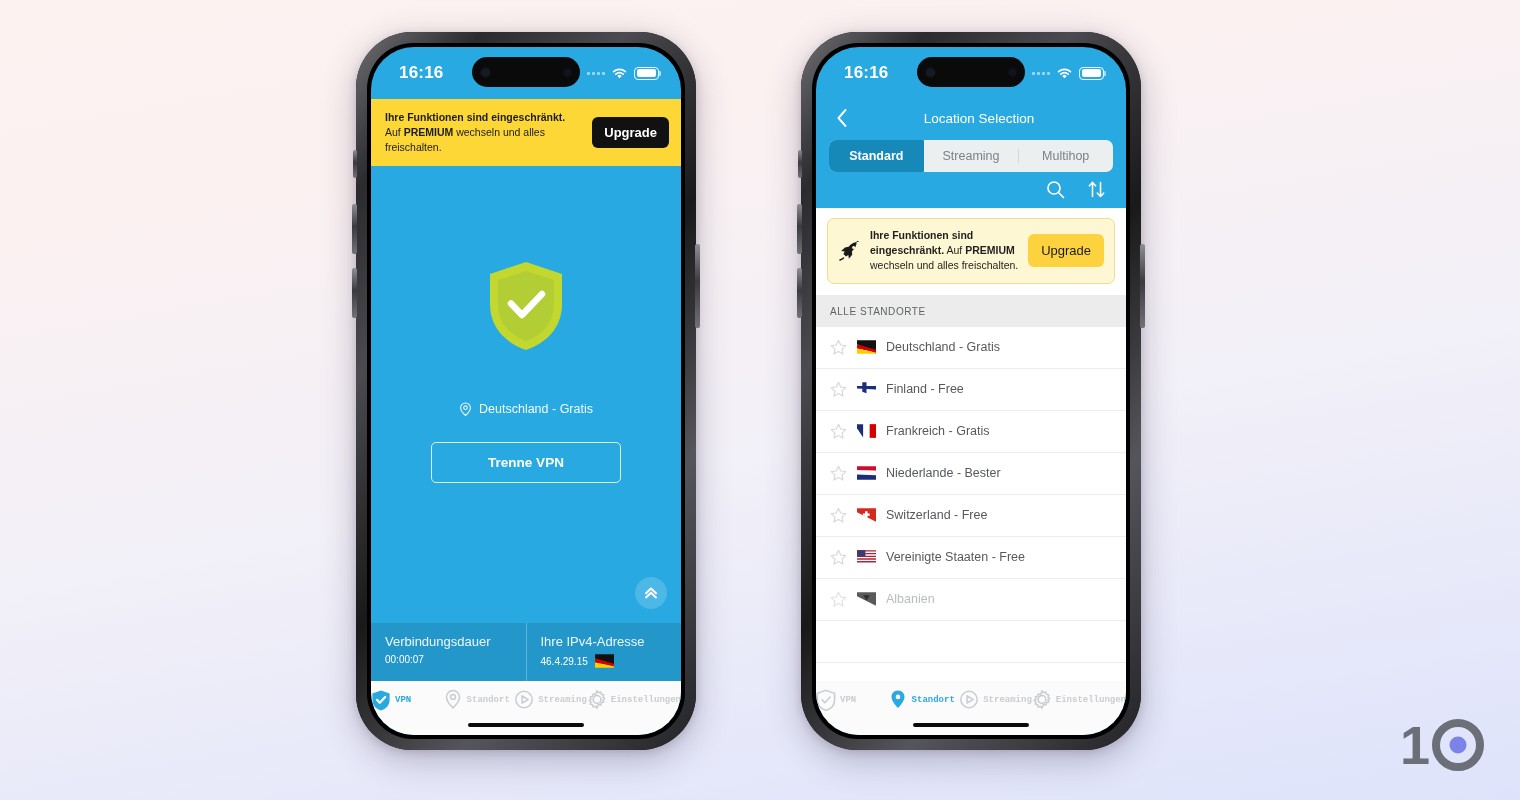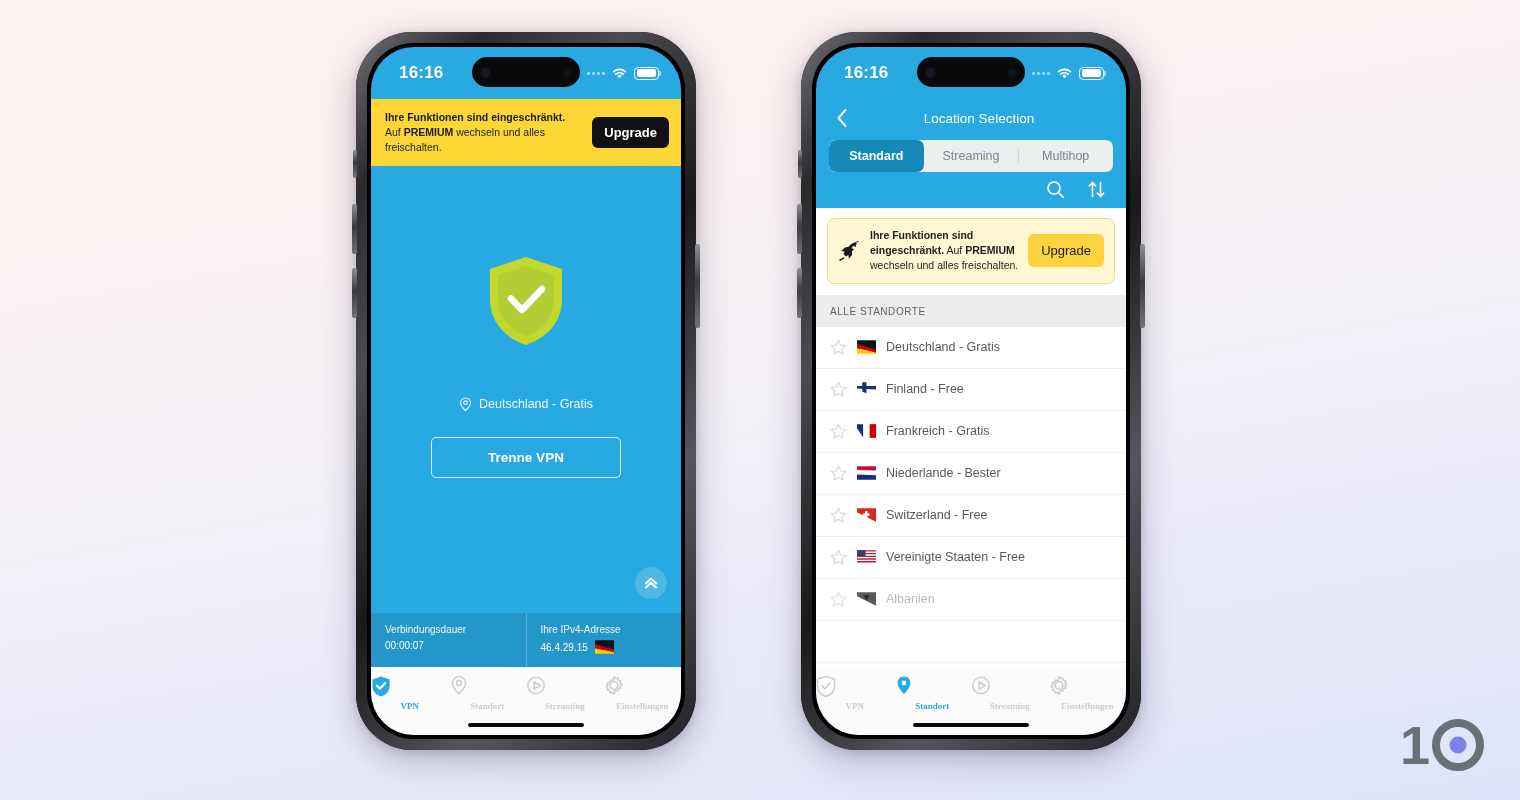--- a/index.html
+++ b/index.html
@@ -120,31 +120,31 @@
     display:flex; align-items:center; justify-content:center;
     border:none; cursor:pointer;
   }
 
   
   .stats {
     flex:none; display:flex; background:#2397c9; color:#fff;
   }
   .stat { flex:1; padding:11px 14px 13px; }
   .stat + .stat { border-left:1px solid rgba(255,255,255,.28); }
-  .stat .lbl { font-size:10px; opacity:.92; margin-bottom:5px; }
+  .stat .lbl { font-size:13px; opacity:.92; margin-bottom:5px; }
   .stat .val { font-size:10px; display:flex; align-items:center; gap:7px; }
 
   
   .tabbar {
     flex:none; background:#fbfbfb;
     display:flex; padding:8px 0 4px;
   }
   .tabitem {
-    flex:1; display:flex; flex-direction:column; gap:4px;
-    background:none; border:none; font-family:Liberation Serif, serif; cursor:pointer;
+    flex:1; display:flex; flex-direction:row; align-items:center; gap:4px;
+    background:none; border:none; font-family:Liberation Mono, monospace; cursor:pointer;
     color:#c8cdd2;
   }
   .tabitem .tlbl { font-size:9px; font-weight:700; }
   .tabitem.active { color:#29a9e1; }
   .homebar {
     flex:none; background:#fbfbfb; height:20px;
     display:flex; align-items:center; justify-content:center;
   }
   .homebar i { display:block; width:116px; height:4.5px; border-radius:3px; background:#0a0a0a; }
 
@@ -159,21 +159,21 @@
     color:#fff; font-size:13.5px; pointer-events:none;
   }
   .seg-wrap { background:#29a9e1; flex:none; padding:7px 13px 0; }
   .seg {
     display:flex; background:#eceff0; border-radius:7px; overflow:hidden; position:relative;
   }
   .seg button {
     flex:1; padding:9px 0; border:none; background:transparent;
     font-family:inherit; font-size:12.5px; color:#7b8288; cursor:pointer;
   }
-  .seg button.active { background:#1789b8; color:#fff; font-weight:700; border-radius:7px; }
+  .seg button.active { background:#1789b8; color:#fff; font-weight:700; border-radius:1px; }
   .seg .divider { position:absolute; left:66.6%; top:9px; bottom:9px; width:1px; background:#d3d8da; }
   .tools {
     background:#29a9e1; flex:none; display:flex; justify-content:flex-end;
     gap:22px; padding:8px 20px 9px;
   }
   .tools button { background:none;border:none;cursor:pointer;padding:0;display:flex; }
 
   .promo-card-wrap { background:#fff; flex:none; padding:10px 11px 11px; }
   .promo-card {
     background:#fdf7d3; border:1px solid #f0dd8a; border-radius:7px;

